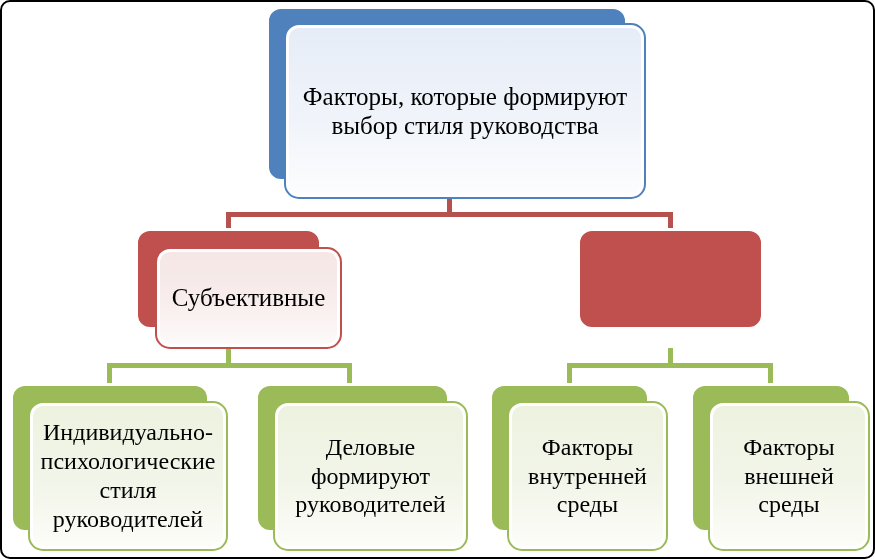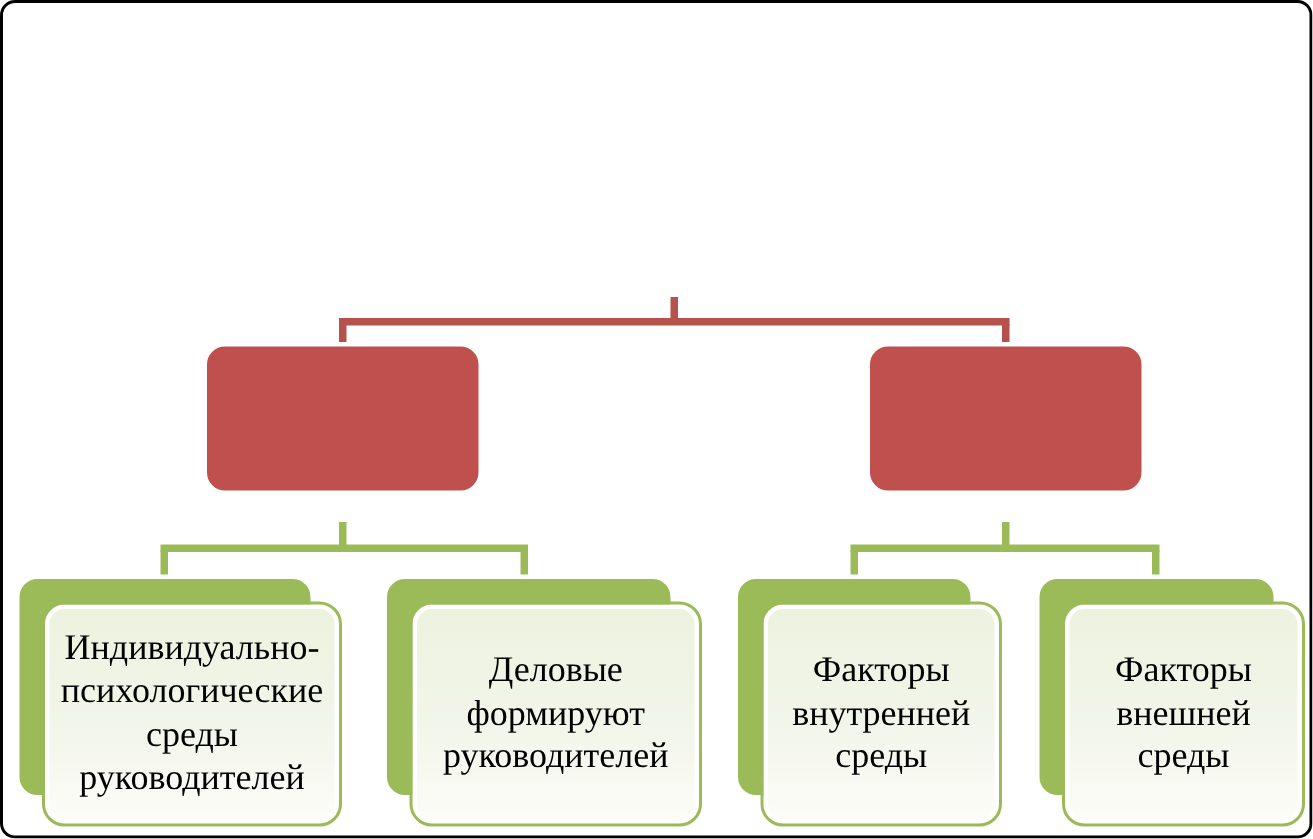--- a/index.html
+++ b/index.html
@@ -68,35 +68,45 @@
   <div class="conn green" style="left:224px;top:346px;width:5px;height:18px;"></div>
   <div class="conn green" style="left:105px;top:361px;width:245px;height:5px;"></div>
   <div class="conn green" style="left:105px;top:365px;width:5px;height:18px;"></div>
   <div class="conn green" style="left:345px;top:365px;width:5px;height:18px;"></div>
 
   <div class="conn green" style="left:666px;top:346px;width:5px;height:18px;"></div>
   <div class="conn green" style="left:565px;top:361px;width:206px;height:5px;"></div>
   <div class="conn green" style="left:565px;top:365px;width:5px;height:18px;"></div>
   <div class="conn green" style="left:766px;top:365px;width:5px;height:18px;"></div>
 
+  <div class="node blue" style="left:264px;top:4px;width:380px;height:193px;">
+    <div class="back" style="width:362px;height:176px;"></div>
+    <div class="panel" style="left:18px;top:17px;width:362px;height:176px;">
+      <div class="label">Факторы, которые формируют
+выбор стиля руководства</div>
+    </div>
+  </div>
 
   <div class="node red" style="left:133px;top:226px;width:207px;height:121px;">
     <div class="back" style="width:187px;height:102px;"></div>
+    <div class="panel" style="left:20px;top:19px;width:187px;height:102px;">
+      <div class="label">Субъективные</div>
+    </div>
   </div>
 
   <div class="node red" style="left:575px;top:226px;width:207px;height:121px;">
     <div class="back" style="width:187px;height:102px;"></div>
   </div>
 
   <div class="node green" style="left:8px;top:381px;width:218px;height:168px;">
     <div class="back" style="width:200px;height:150px;"></div>
     <div class="panel" style="left:18px;top:18px;width:200px;height:150px;">
       <div class="label">Индивидуально-
 психологические
-среды
+стиля
 руководителей</div>
     </div>
   </div>
 
   <div class="node green" style="left:253px;top:381px;width:213px;height:168px;">
     <div class="back" style="width:195px;height:150px;"></div>
     <div class="panel" style="left:18px;top:18px;width:195px;height:150px;">
       <div class="label">Деловые
 формируют
 руководителей</div>

